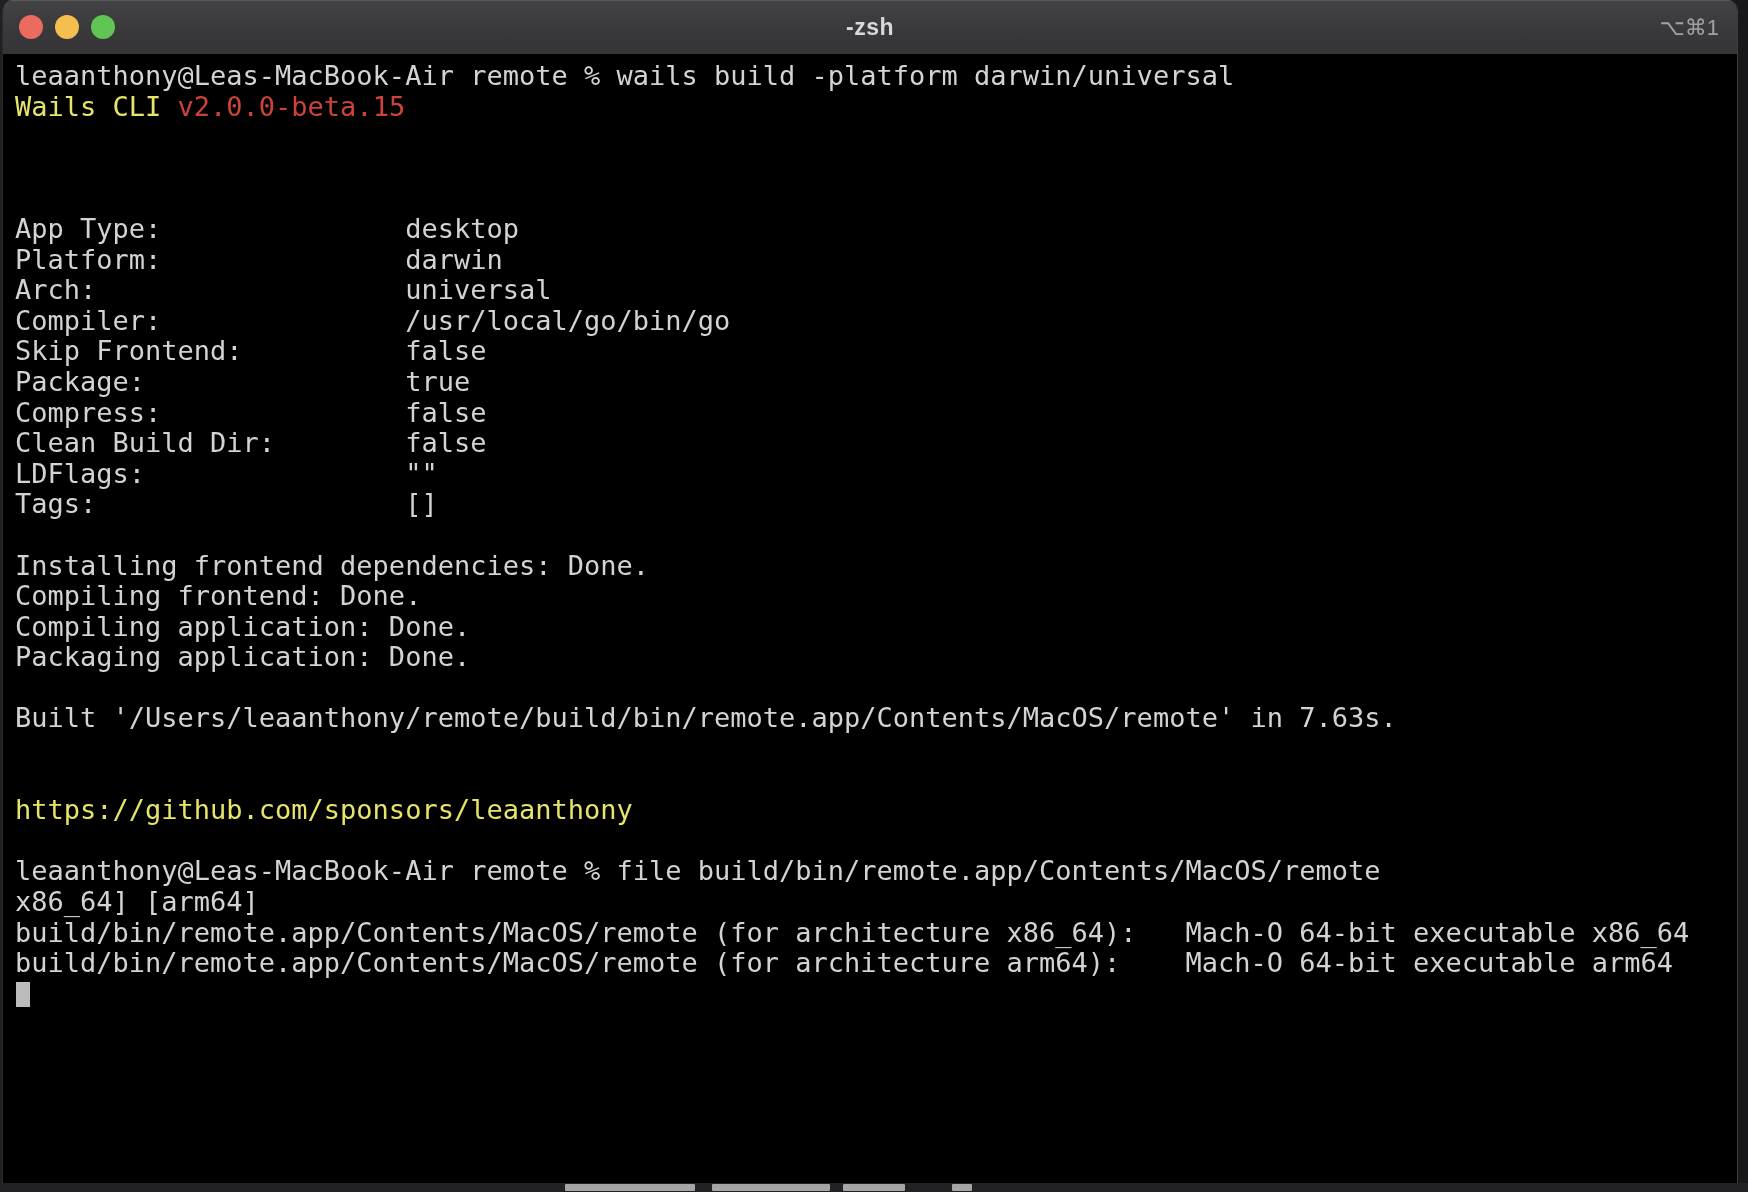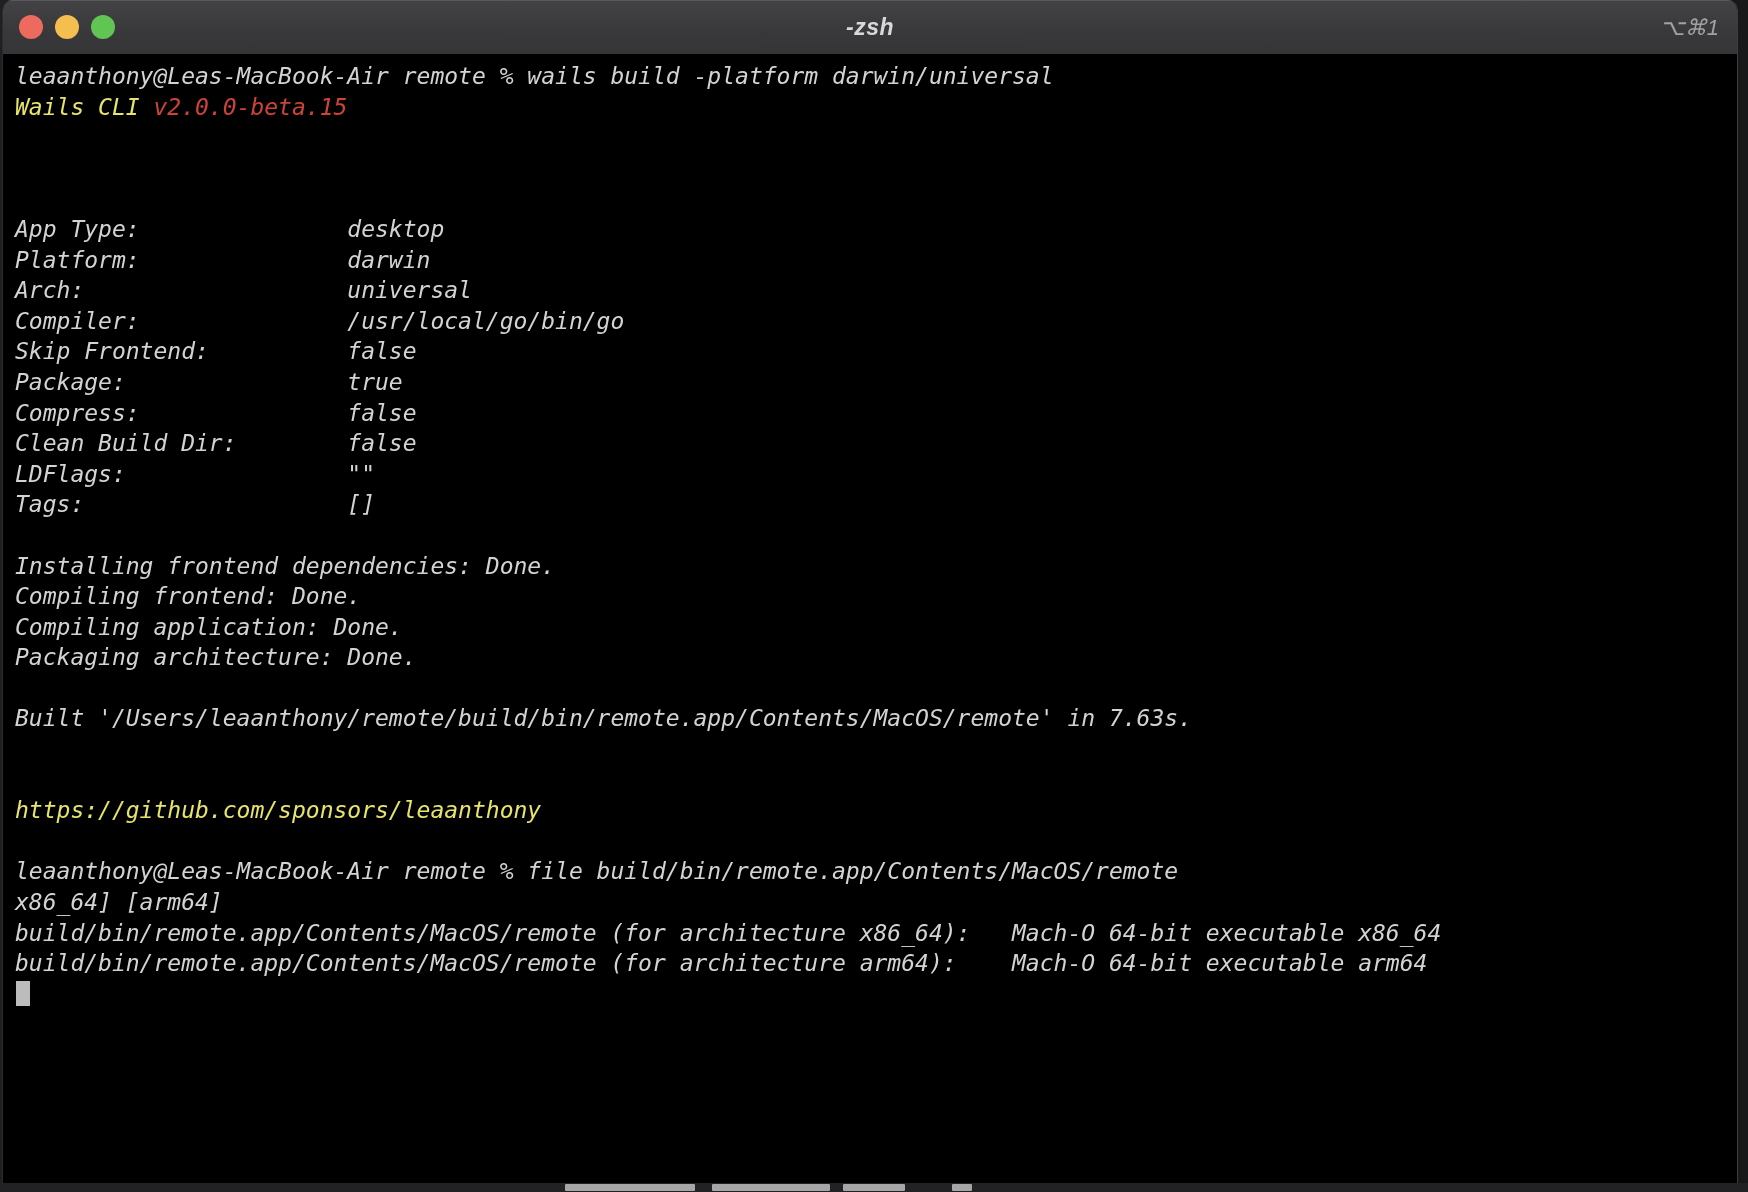--- a/index.html
+++ b/index.html
@@ -2,21 +2,21 @@
 <html style="--backdrop: #202022; --background: #000000; --foreground: #d3d3d3; --yellow: #e7e46a; --red: #cd4338; --cursor: #bcbcbc; --light-red: #ec6a5e; --light-yellow: #f4bf4f; --light-green: #61c554;"><head>
 <meta charset="utf-8">
 <style>
   * { margin:0; padding:0; box-sizing:border-box; }
   html,body { width:1748px; height:1192px; }
   body {
     background:#18181a;
     font-family:"DejaVu Sans Mono", monospace;
     overflow:hidden;
   }
-  .desktop { position:relative; width:1388px; height:1192px; background:var(--backdrop,#18181a);font-style:italic; }
+  .desktop { position:relative; width:1388px; height:1192px; background:var(--backdrop,#18181a); }
 
   .window {
     position:absolute; left:2px; top:0;
     width:1736px; height:1183px;
     border-radius:10px 10px 0 0;
     overflow:hidden;
     background:var(--background,#000);
     border-right:1px solid #3e3e40;
     border-left:1px solid #2c2c2e;
   }
@@ -48,21 +48,21 @@
 
   .terminal {
     position:relative;
     width:100%; height:1128px;
     background:var(--background,#000);
     padding:6px 0 0 12px;
     cursor:text;
   }
   .line {
     white-space:pre;
-    font-size:23px;
+    font-size:27px;
     line-height:30.6px;
     min-height:30.6px;
     color:var(--foreground,#d3d3d3);
   }
   .c-fg     { color:var(--foreground,#d3d3d3); }
   .c-yellow { color:var(--yellow,#e7e46a); }
   .c-red    { color:var(--red,#cd4338); }
   .cursor {
     display:inline-block;
     width:14px; height:25px;
@@ -110,21 +110,21 @@
         <div class="line"><span class="c-fg">Skip Frontend:          false</span></div>
         <div class="line"><span class="c-fg">Package:                true</span></div>
         <div class="line"><span class="c-fg">Compress:               false</span></div>
         <div class="line"><span class="c-fg">Clean Build Dir:        false</span></div>
         <div class="line"><span class="c-fg">LDFlags:                ""</span></div>
         <div class="line"><span class="c-fg">Tags:                   []</span></div>
         <div class="line">&nbsp;</div>
         <div class="line"><span class="c-fg">Installing frontend dependencies: Done.</span></div>
         <div class="line"><span class="c-fg">Compiling frontend: Done.</span></div>
         <div class="line"><span class="c-fg">Compiling application: Done.</span></div>
-        <div class="line"><span class="c-fg">Packaging architecture: Done.</span></div>
+        <div class="line"><span class="c-fg">Packaging application: Done.</span></div>
         <div class="line">&nbsp;</div>
         <div class="line"><span class="c-fg">Built '/Users/leaanthony/remote/build/bin/remote.app/Contents/MacOS/remote' in 7.63s.</span></div>
         <div class="line">&nbsp;</div>
         <div class="line">&nbsp;</div>
         <div class="line"><span class="c-yellow">https://github.com/sponsors/leaanthony</span></div>
         <div class="line">&nbsp;</div>
         <div class="line"><span class="c-fg">leaanthony@Leas-MacBook-Air remote % file build/bin/remote.app/Contents/MacOS/remote</span></div>
         <div class="line"><span class="c-fg">x86_64] [arm64]</span></div>
         <div class="line"><span class="c-fg">build/bin/remote.app/Contents/MacOS/remote (for architecture x86_64):   Mach-O 64-bit executable x86_64</span></div>
         <div class="line"><span class="c-fg">build/bin/remote.app/Contents/MacOS/remote (for architecture arm64):    Mach-O 64-bit executable arm64</span></div>

